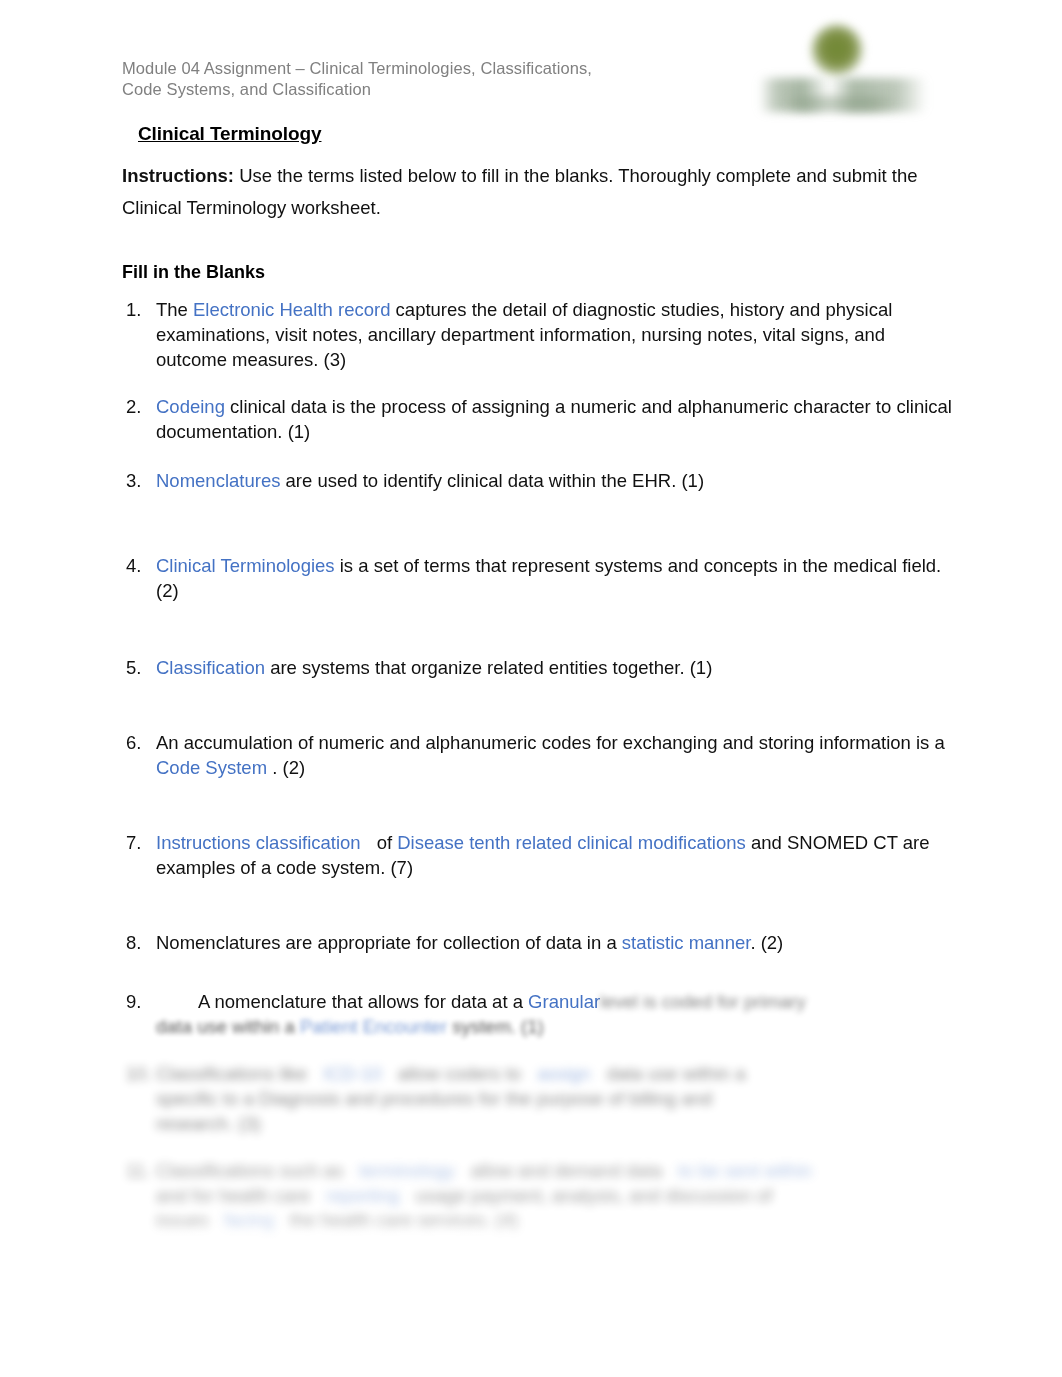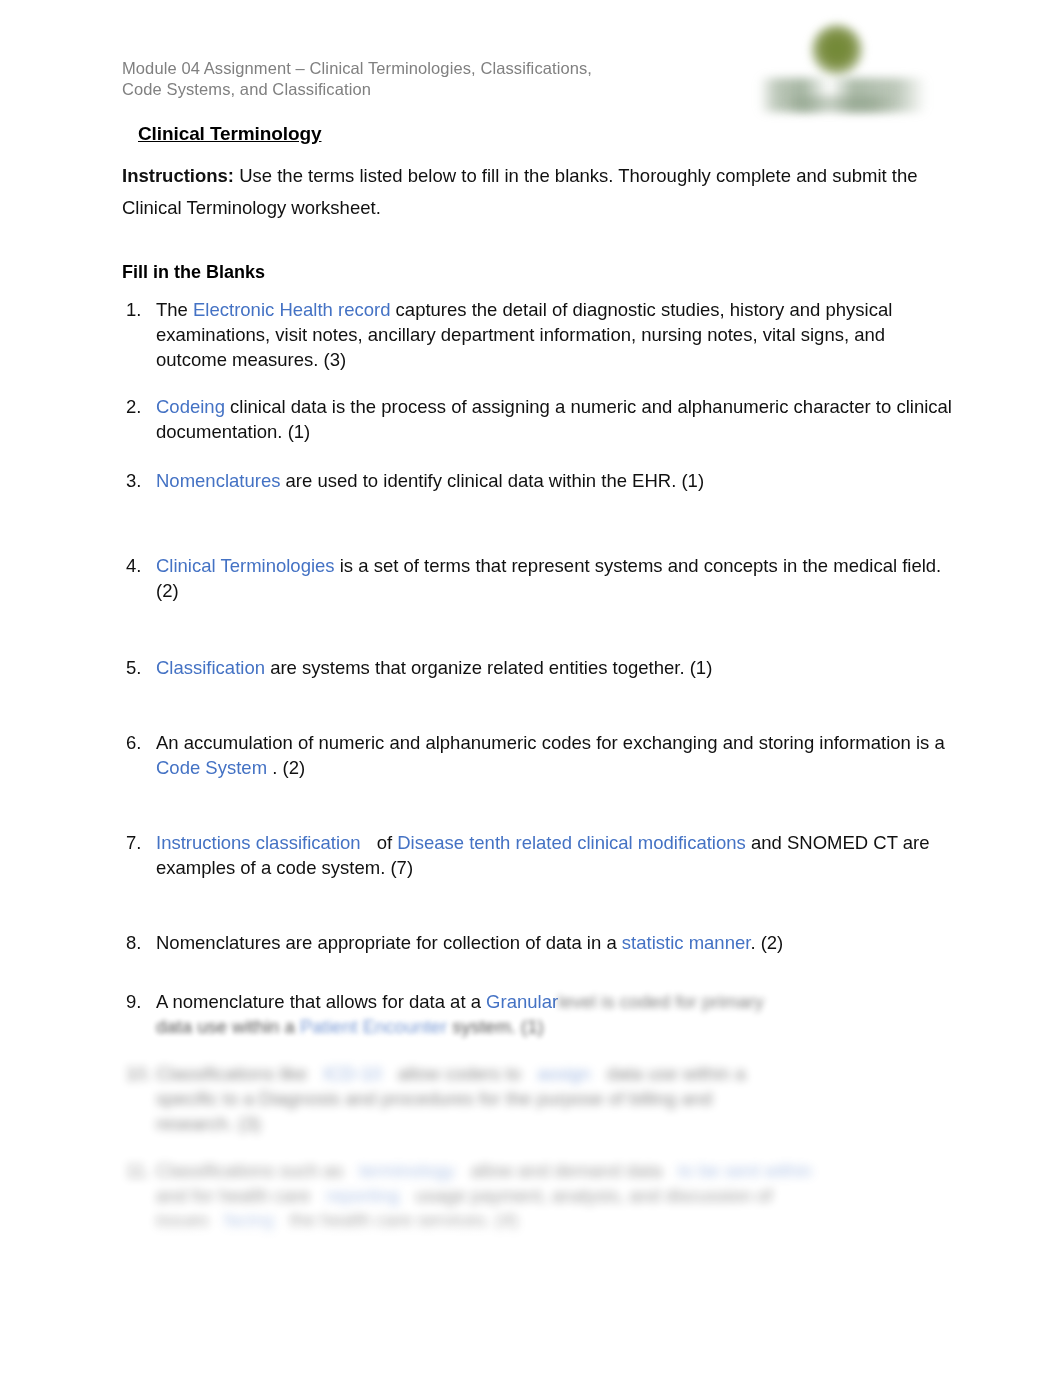--- a/index.html
+++ b/index.html
@@ -160,21 +160,21 @@
   .sp-c { height: 60px; }
   .sp-d { height: 52px; }
   .sp-e { height: 50px; }
   .sp-f { height: 34px; }
 
   
   .blur-1 { filter: blur(2.6px); opacity: 0.72; }
   .blur-2 { filter: blur(4.2px); opacity: 0.50; }
   .blur-3 { filter: blur(5.0px); opacity: 0.42; }
 
-  .q9line1 { position: relative; }
+  .q9line1 { position: relative; margin-left: 42px; }
   .q9-tail {
     display: inline;
     filter: blur(3.2px);
     opacity: 0.55;
   }
 
   .fade-mask {
     position: absolute;
     left: 0;
     top: 1215px;

